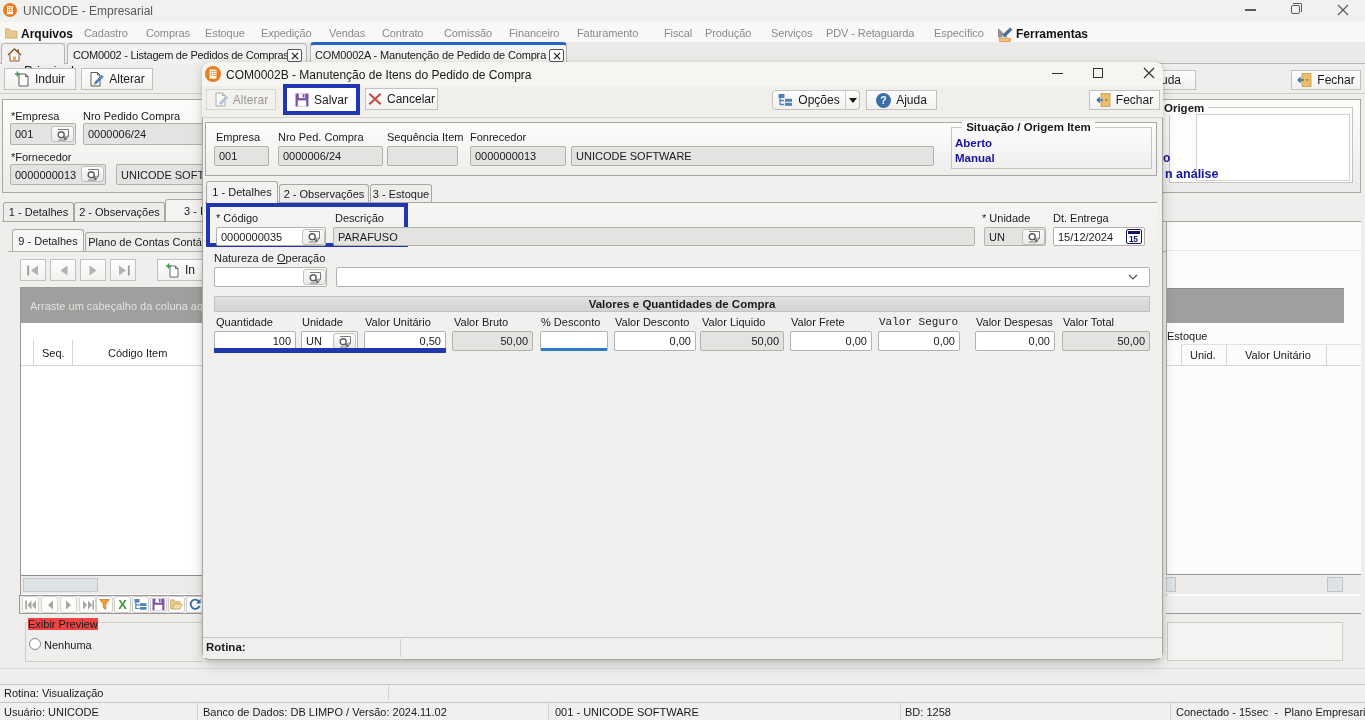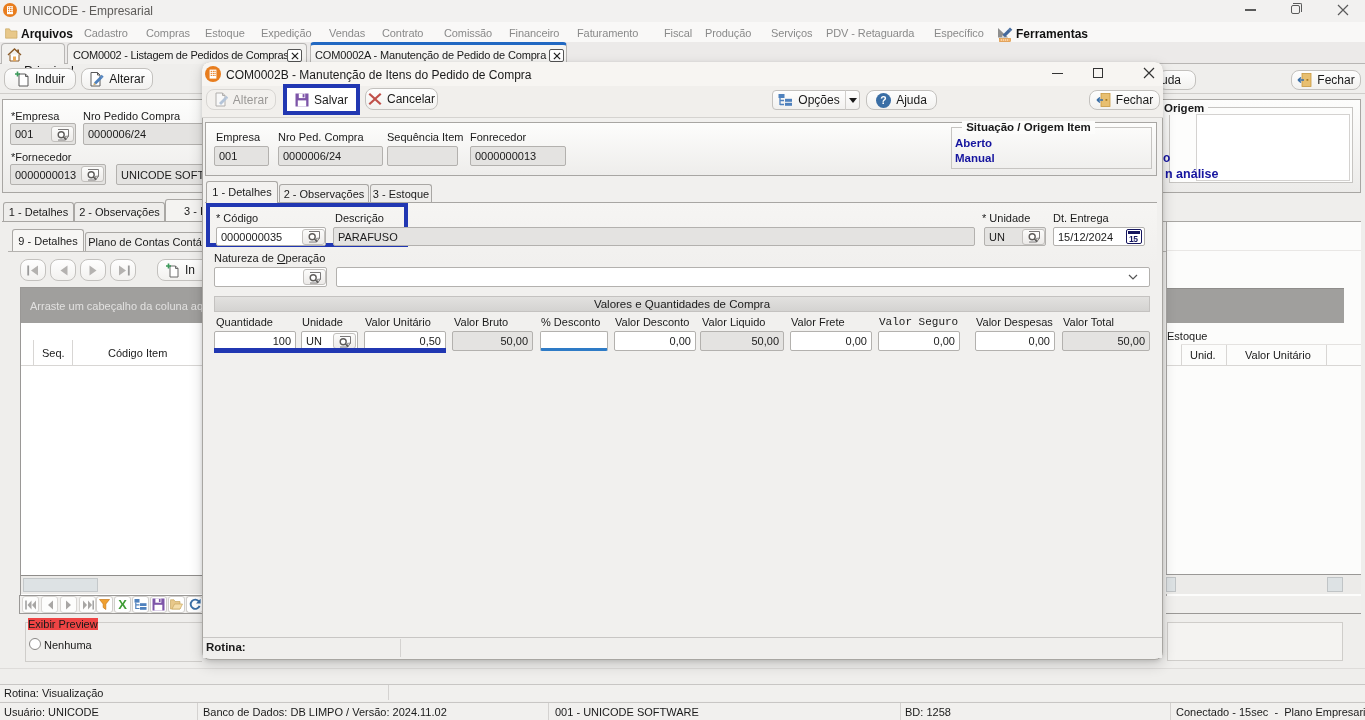--- a/index.html
+++ b/index.html
@@ -2,21 +2,21 @@
 <html><head>
 <meta charset="utf-8">
 <style>
 * { margin:0; padding:0; box-sizing:border-box; }
 html,body { width:1365px; height:720px; font-family:"Liberation Sans",sans-serif; background:#efeeec; overflow:hidden; position:relative; }
 .abs { position:absolute; }
 .lbl { position:absolute; font-size:11px; color:#1a1a1a; white-space:nowrap; }
 .fld { position:absolute; background:#fff; border:1px solid #b3b1ae; border-radius:2px; font-size:11px; color:#1a1a1a; padding:0 4px; display:flex; align-items:center; white-space:nowrap; overflow:hidden; }
 .fld.ro { background:#e4e3e1; }
 .fld.num { justify-content:flex-end; }
-.btn { position:absolute; background:linear-gradient(#fefefe,#f2f1ef); border:1px solid #c3c1be; border-radius:8px; font-size:12px; color:#1a1a1a; display:flex; align-items:center; justify-content:center; gap:5px; white-space:nowrap; }
+.btn { position:absolute; background:linear-gradient(#fefefe,#f2f1ef); border:1px solid #c3c1be; border-radius:0; font-size:12px; color:#1a1a1a; display:flex; align-items:center; justify-content:center; gap:5px; white-space:nowrap; }
 .lookup { position:absolute; width:23px; height:16px; background:linear-gradient(#fcfcfb,#eceae8); border:1px solid #c2c0bd; border-radius:3px; display:flex; align-items:center; justify-content:center; }
 .tab { position:absolute; border:1px solid #a9a7a4; border-bottom:none; border-radius:3px 3px 0 0; font-size:11px; color:#1a1a1a; display:flex; align-items:center; justify-content:center; background:#eeedeb; white-space:nowrap; }
 .tab.act { background:#f4f3f1; z-index:3; }
 .navy { color:#16159f; font-weight:bold; }
 .mi { top:27px; font-size:11px; color:#8a8a8a; letter-spacing:-0.1px; }
 svg { display:block; }
 </style>
 </head>
 <body>
 
@@ -357,20 +357,21 @@
 
   <div class="abs" style="left:3px;top:60px;width:952px;height:54px;background:linear-gradient(#fdfdfc,#eeedeb);border:1px solid #a8a6a3;"></div>
   <div class="lbl" style="left:14px;top:69px;">Empresa</div>
   <div class="lbl" style="left:76px;top:69px;">Nro Ped. Compra</div>
   <div class="lbl" style="left:185px;top:69px;">Sequência Item</div>
   <div class="lbl" style="left:268px;top:69px;">Fonrecedor</div>
   <div class="fld ro" style="left:12px;top:84px;width:55px;height:20px;">001</div>
   <div class="fld ro" style="left:76px;top:84px;width:105px;height:20px;">0000006/24</div>
   <div class="fld ro" style="left:185px;top:84px;width:71px;height:20px;"></div>
   <div class="fld ro" style="left:268px;top:84px;width:96px;height:20px;">0000000013</div>
+  <div class="fld ro" style="left:369px;top:84px;width:363px;height:20px;">UNICODE SOFTWARE</div>
 
   <div class="abs" style="left:749px;top:65px;width:201px;height:42px;border:1px solid #c6c4c1;"></div>
   <div class="abs" style="left:760px;top:59px;width:133px;height:13px;background:#fcfcfb;font-size:11.5px;font-weight:bold;color:#1a1a1a;text-align:center;">Situação / Origem Item</div>
   <div class="abs navy" style="left:753px;top:75px;font-size:11.5px;">Aberto</div>
   <div class="abs navy" style="left:753px;top:90px;font-size:11.5px;">Manual</div>
 
   <div class="tab act" style="left:4px;top:119px;width:72px;height:21px;background:#f3f2f0;">1 - Detalhes</div>
   <div class="tab" style="left:77px;top:122px;width:90px;height:18px;">2 - Observações</div>
   <div class="tab" style="left:168px;top:122px;width:62px;height:18px;">3 - Estoque</div>
   <div class="abs" style="left:3px;top:140px;width:952px;height:435px;border-top:1px solid #a8a6a3;background:linear-gradient(#f6f5f3,#f1f0ee 60px);"></div>
@@ -415,21 +416,21 @@
         <circle cx="6.2" cy="6.8" r="3" fill="#fff" stroke="#5f5d5b" stroke-width="1.4"></circle>
         <path d="M8.4 9 L11 11.6" stroke="#5f5d5b" stroke-width="1.5"></path>
       </svg>
     </div>
   <div class="fld" style="left:134px;top:205px;width:814px;height:20px;"></div>
   <svg class="abs" style="left:926px;top:212px;" width="10" height="6" viewBox="0 0 10 6">
       <path d="M1 1 L5 5 L9 1" fill="none" stroke="#555" stroke-width="1.2"></path>
     </svg>
 
   <div class="abs" style="left:12px;top:234px;width:936px;height:16px;background:linear-gradient(#e2e1df,#d4d3d1);border:1px solid #c4c2c0;"></div>
-  <div class="abs" style="left:12px;top:236px;width:936px;text-align:center;font-size:11.5px;font-weight:normal;color:#1a1a1a;">Valores e Quantidades de Compra</div>
+  <div class="abs" style="left:12px;top:236px;width:936px;text-align:center;font-size:11.5px;font-weight:bold;color:#1a1a1a;">Valores e Quantidades de Compra</div>
 
   <div class="lbl" style="left:14px;top:254px;">Quantidade</div>
   <div class="lbl" style="left:100px;top:254px;">Unidade</div>
   <div class="lbl" style="left:163px;top:254px;">Valor Unitário</div>
   <div class="lbl" style="left:252px;top:254px;">Valor Bruto</div>
   <div class="lbl" style="left:339px;top:254px;">% Desconto</div>
   <div class="lbl" style="left:413px;top:254px;">Valor Desconto</div>
   <div class="lbl" style="left:500px;top:254px;">Valor Liquido</div>
   <div class="lbl" style="left:589px;top:254px;">Valor Frete</div>
   <div class="lbl" style="left:677px;top:254px;font-family:Liberation Mono, monospace;">Valor Seguro</div>

